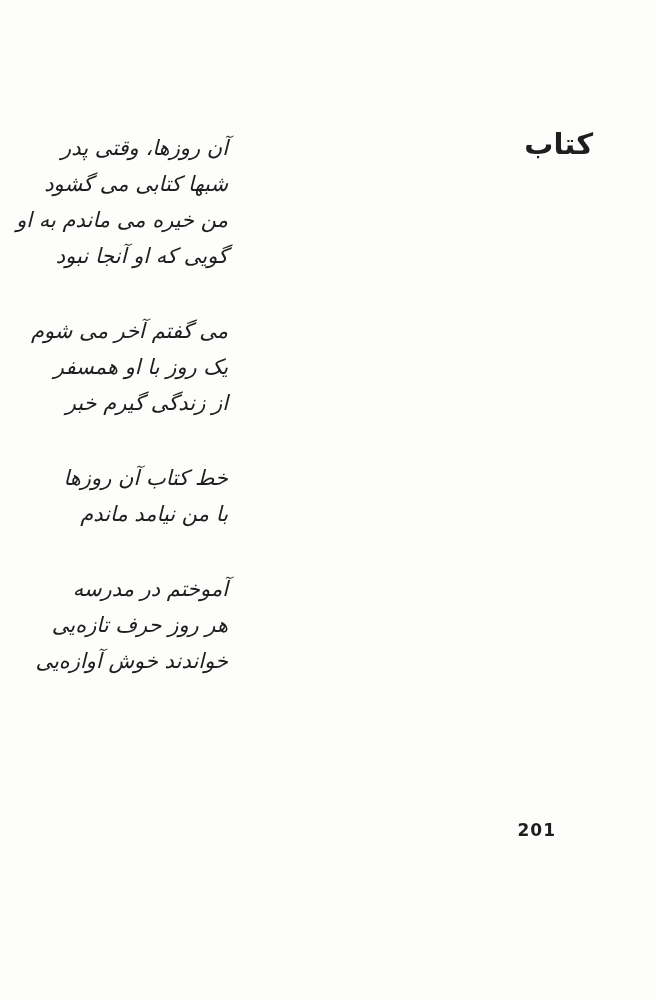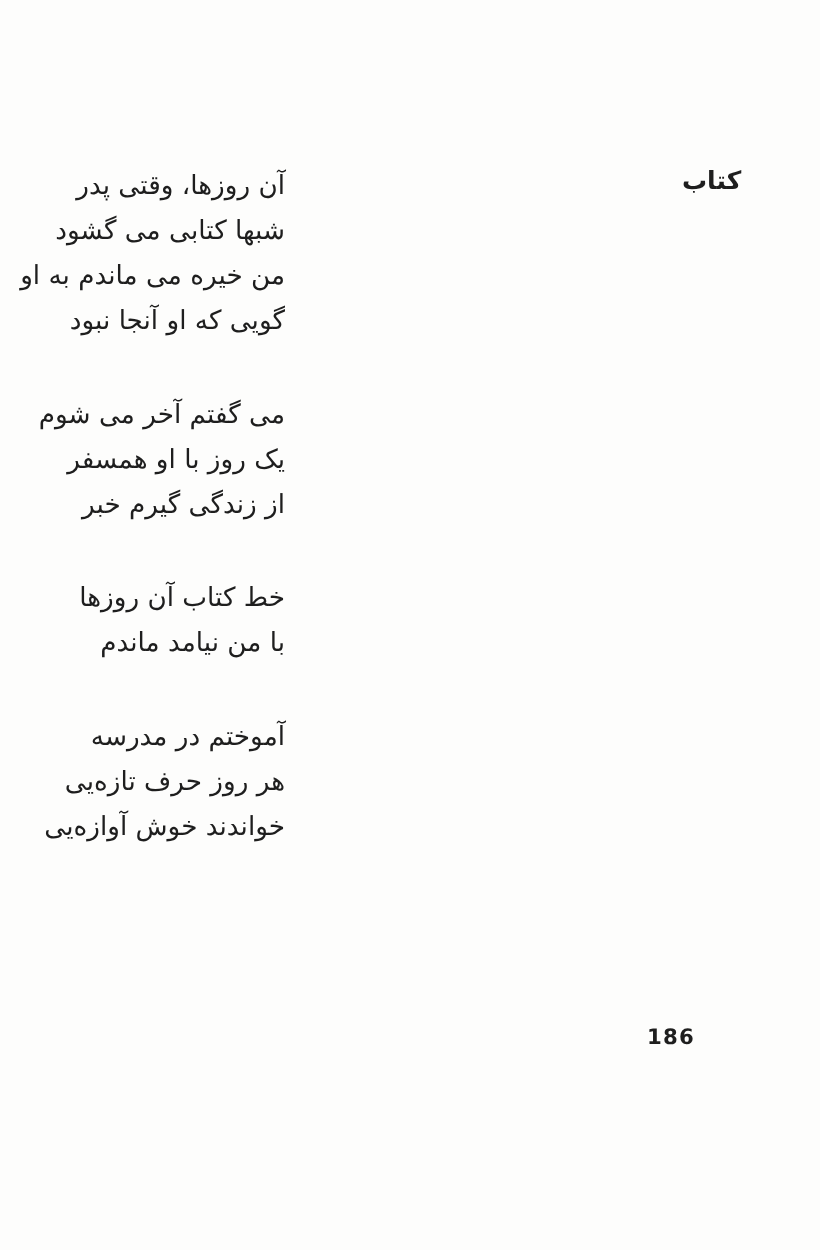--- a/index.html
+++ b/index.html
@@ -18,39 +18,40 @@
   .page{
     position:absolute;
     inset:0;
     background:var(--paper);
   }
   .title{
     position:absolute;
     top:126px;
     right:63px;
     direction:rtl;
-    font-size:20px;
+    font-size:29px;
     font-weight:bold;
     line-height:36px;
     white-space:nowrap;
     letter-spacing:0.5px;
     text-align:right;
   }
   .poem{
     position:absolute;
     top:130px;
     right:428px;
     direction:rtl;
     text-align:right;
     font-size:21px;
     line-height:36px;
     white-space:nowrap;
   }
   .stanza{
     margin-bottom:39px;
+    font-style:italic;
   }
   .line{
     height:36px;
   }
   
   .indent-lg{padding-right:46px;}
   .indent-sm{padding-right:25px;}
   .page-number{
     position:absolute;
     top:820px;
@@ -89,15 +90,15 @@
     </div>
 
     <div class="stanza">
       <div class="line">آموختم در مدرسه</div>
       <div class="line">هر روز حرف تازه‌یی</div>
       <div class="line">خواندند خوش آوازه‌یی</div>
     </div>
 
   </div>
 
-  <div class="page-number" lang="fa" dir="rtl">186</div>
+  <div class="page-number" lang="fa" dir="rtl">201</div>
 
 </div>
 
 </body></html>

